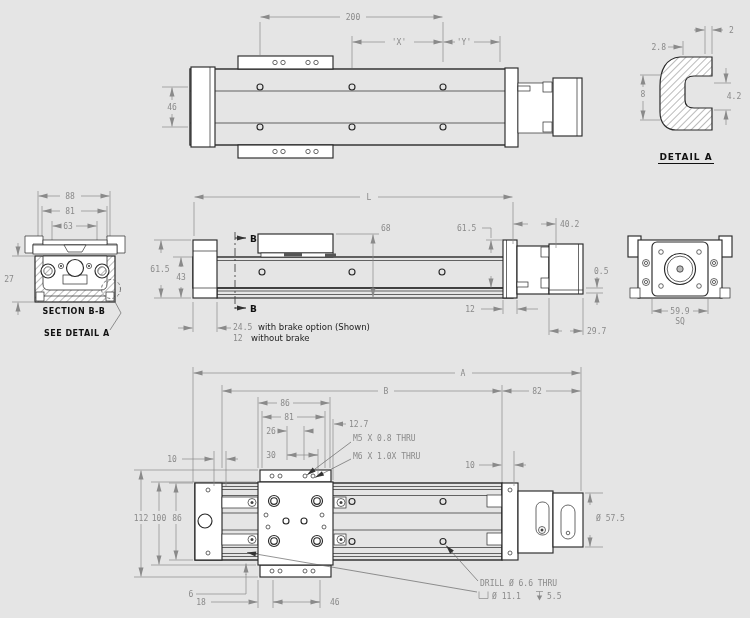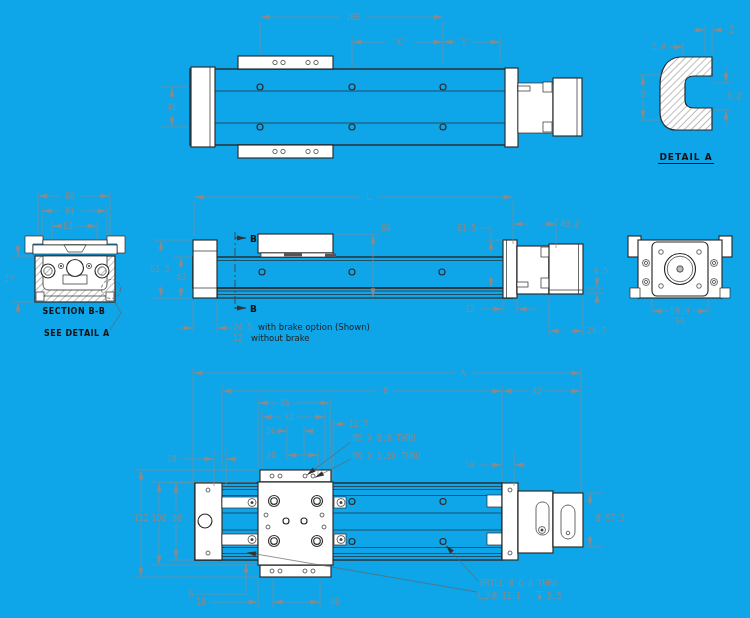--- a/index.html
+++ b/index.html
@@ -1,16 +1,16 @@
 <!DOCTYPE html>
 <html><head>
 <meta charset="utf-8">
 <style>
   html,body{margin:0;padding:0;background:#ffffff;}
-  .stage{width:750px;height:618px;position:relative;background:#0ea5e9;}
+  .stage{width:750px;height:618px;position:relative;background:#e5e5e5;}
   svg{display:block;}
   .part{stroke:#2a2a2a;fill:none;stroke-width:1.15;}
   .partf{stroke:#2a2a2a;fill:#ffffff;stroke-width:1.15;}
   .thin{stroke-width:0.7;}
   .thick{stroke-width:1.4;}
   .dim{stroke:#8a8a8a;fill:none;stroke-width:0.7;}
   .ldr{stroke:#666;fill:none;stroke-width:0.7;}
   .dashdot{stroke:#444;fill:none;stroke-width:0.9;stroke-dasharray:8 3 2 3;}
   .dashcirc{stroke:#666;fill:none;stroke-width:0.9;stroke-dasharray:3 2.2;}
   text{font-family:"DejaVu Sans Mono",monospace;}

